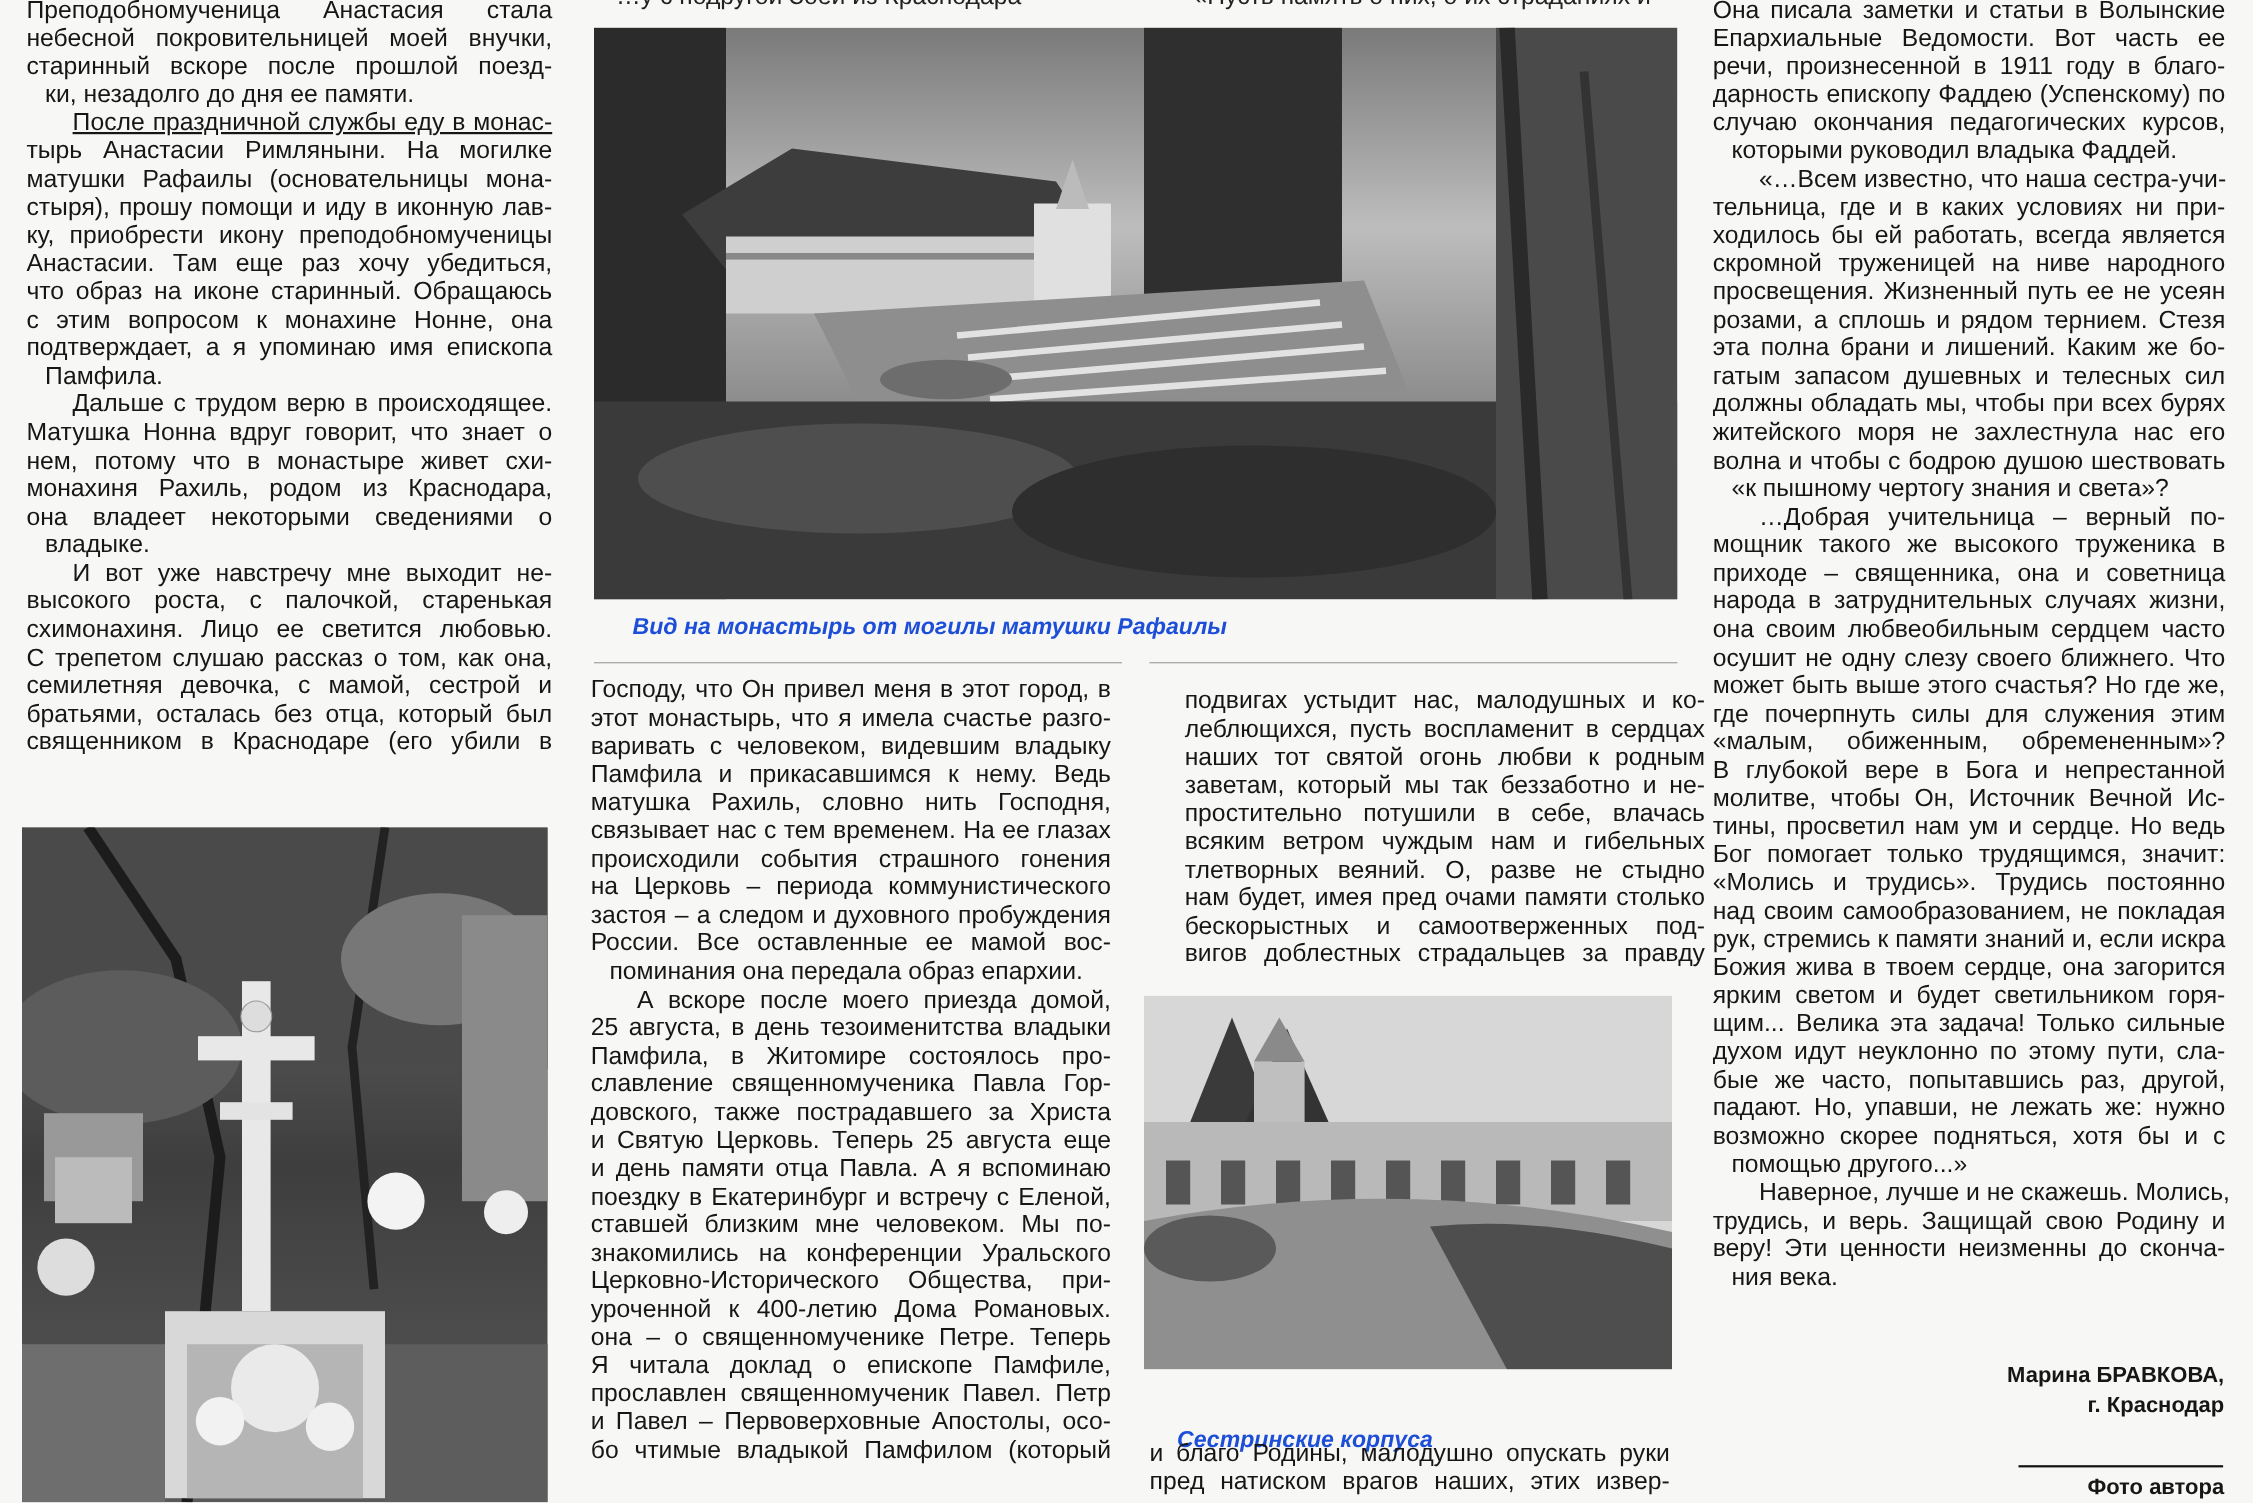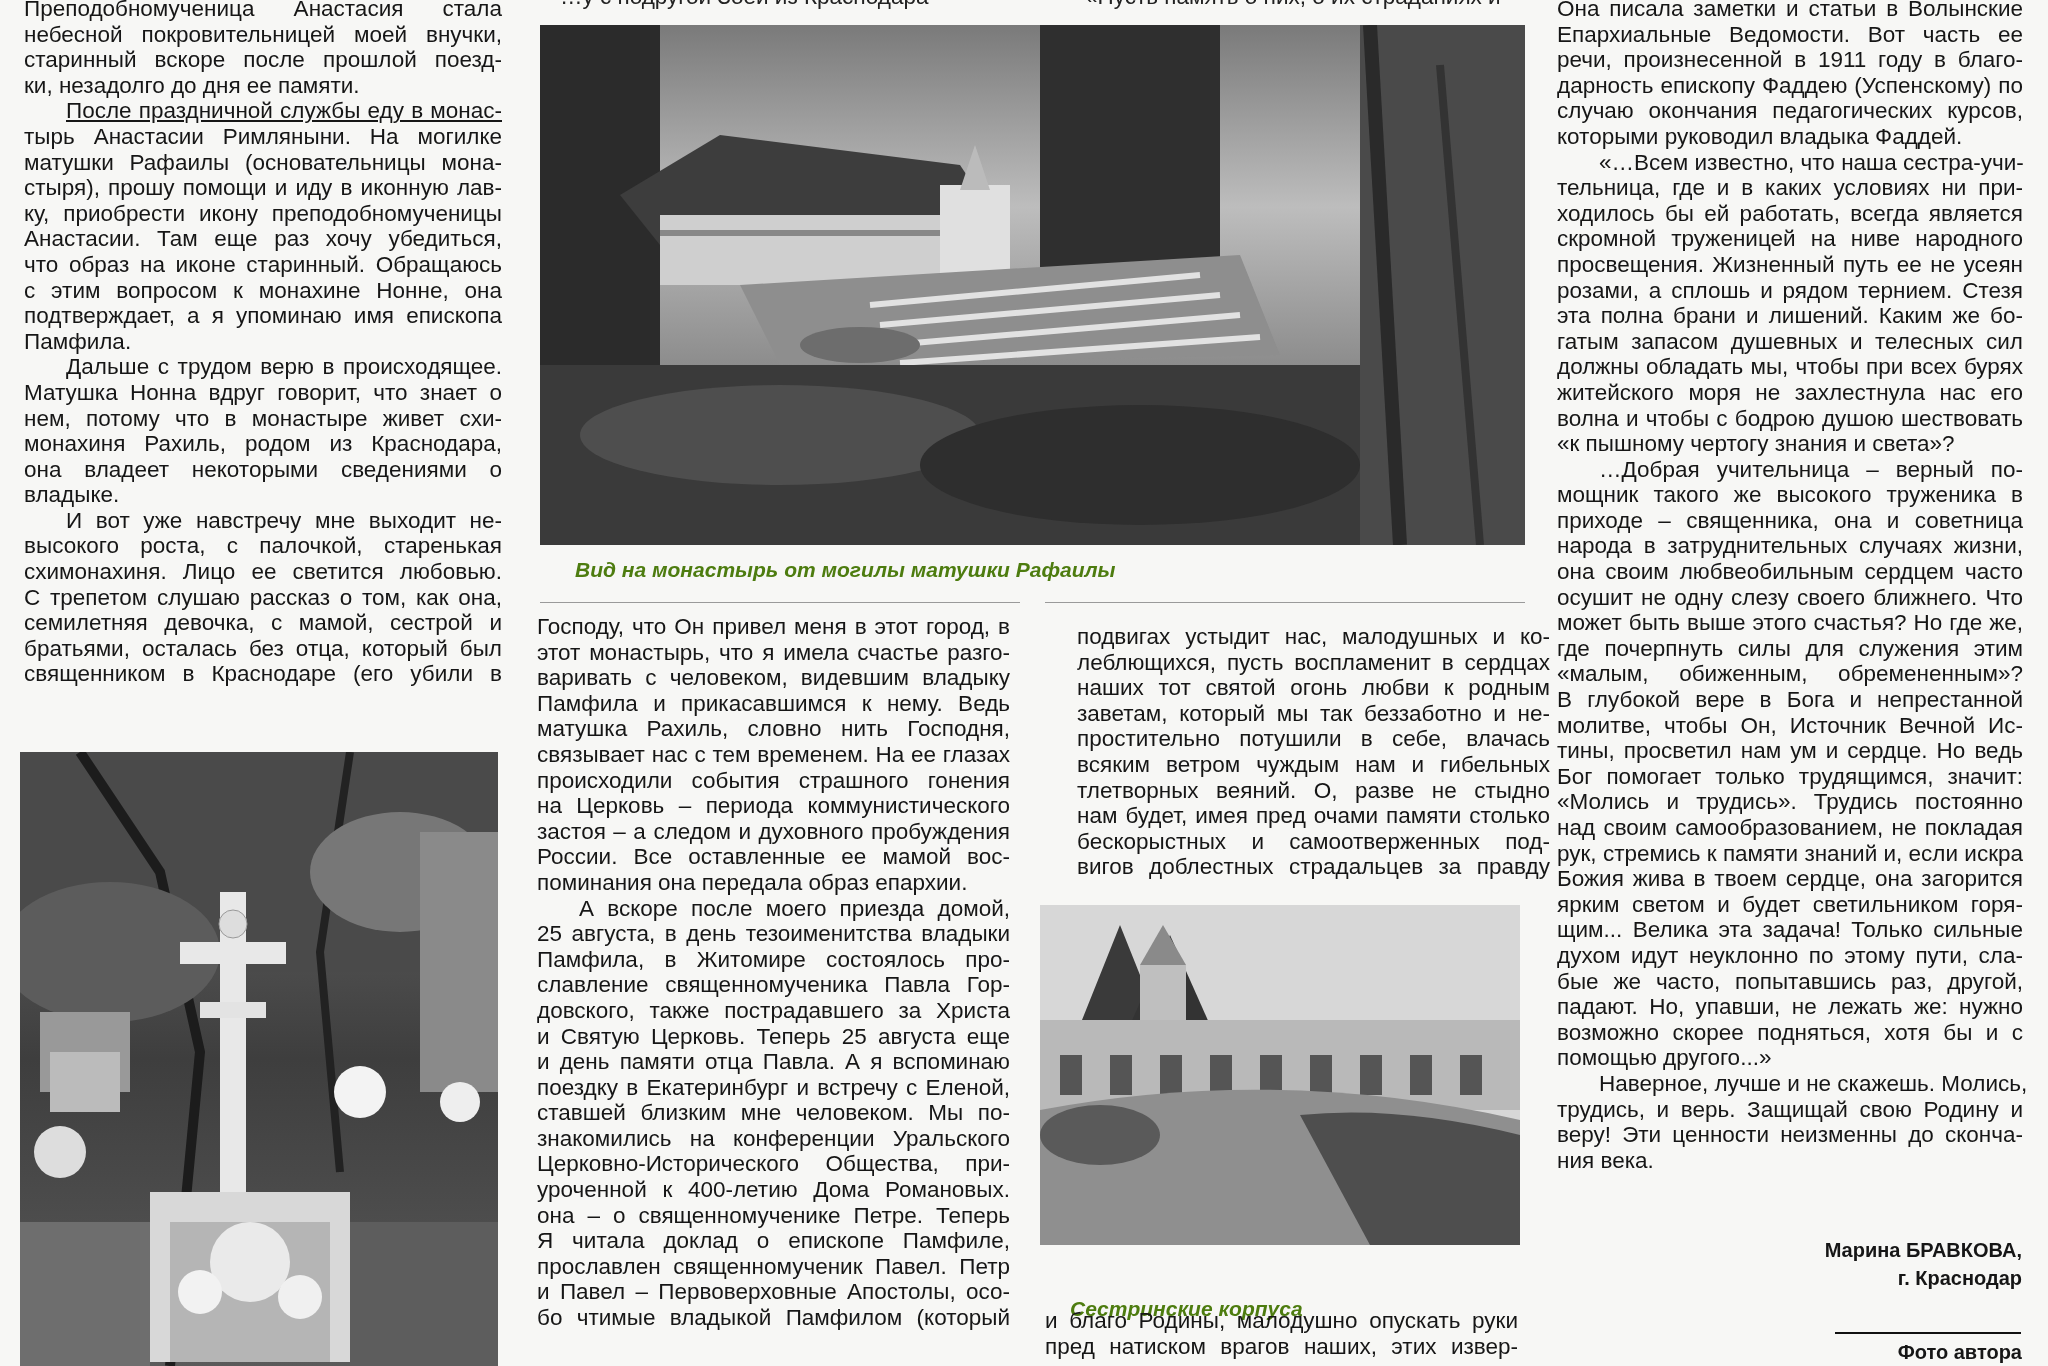--- a/index.html
+++ b/index.html
@@ -3,23 +3,23 @@
 <meta charset="utf-8">
 <style>
   html, body { margin:0; padding:0; }
   body {
     width:2048px; height:1366px; overflow:hidden; position:relative;
     background:#f7f7f5; color:#161616;
     font-family:"Liberation Sans", sans-serif;
   }
   .col { position:absolute; font-size:22.5px; line-height:25.6px; text-align:justify; }
   .line { display:block; white-space:nowrap; text-align-last:justify; text-align:justify; }
-  .line.last { text-align-last:left; }
+  .line.last { text-align-last:left;margin-left:17px; }
   .photo { position:absolute; overflow:hidden; }
-  .caption { position:absolute; font-weight:bold; font-style:italic; font-size:21px; color:#4d7c0f; }
+  .caption { position:absolute; font-weight:bold; font-style:italic; font-size:21px; color:#1d4ed8; }
   .rule { position:absolute; height:1px; background:#9a9a9a; }
   .sig { position:absolute; right:26px; font-weight:bold; font-size:20px; text-align:right; line-height:28px; }
   .topline { position:absolute; font-size:22.5px; line-height:26px; white-space:nowrap; color:#222; }
 </style>
 </head>
 <body>
 
 <div class="topline" style="left:560px; top:-16px;">…у с подругой Зоей из Краснодара</div>
 <div class="topline" style="left:1085px; top:-16px;">«Пусть память о них, о их страданиях и</div>
 

